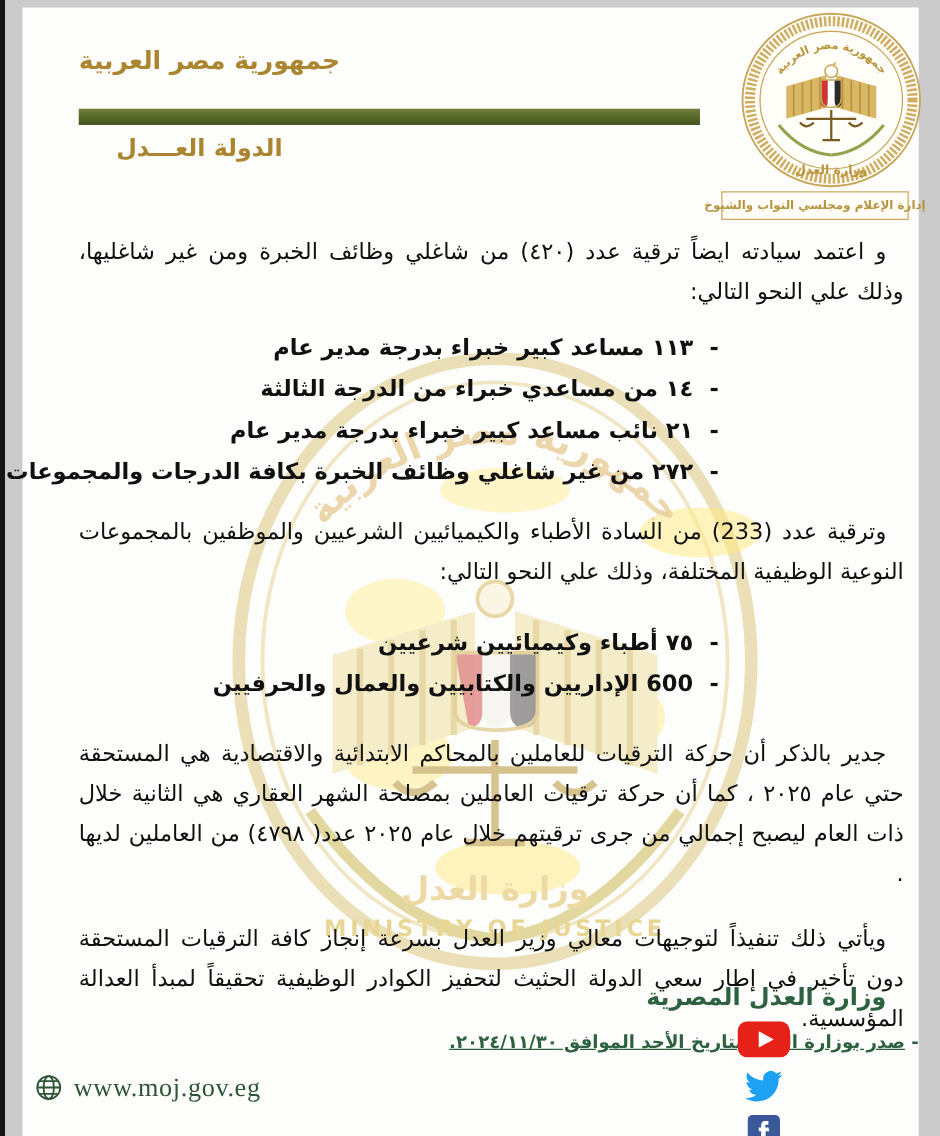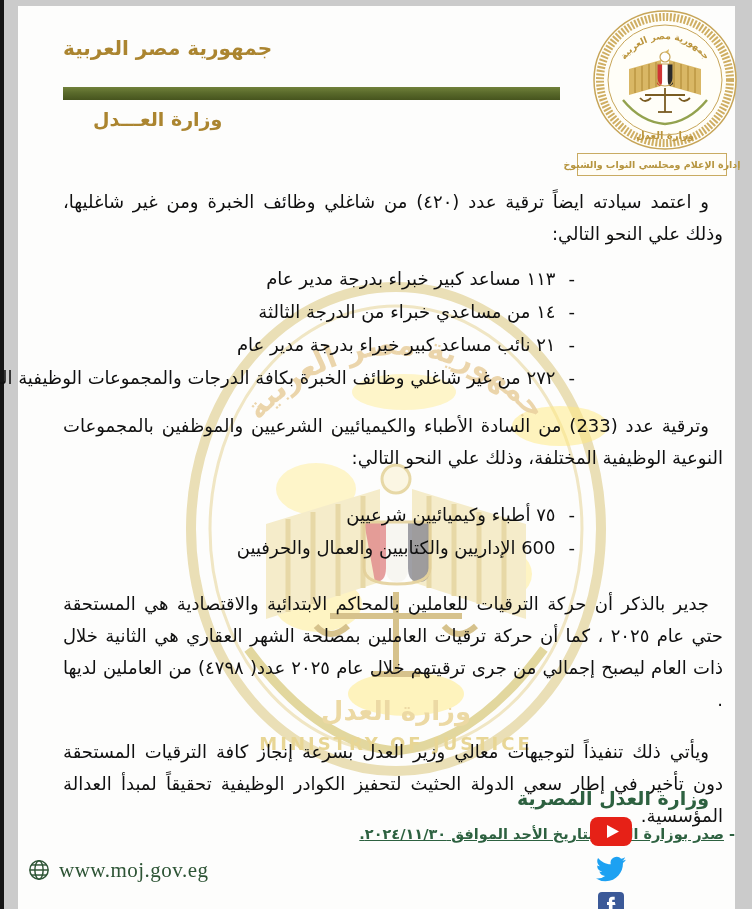--- a/index.html
+++ b/index.html
@@ -40,21 +40,21 @@
     position:relative;direction:rtl;
     padding:180px 12px 0 45px;
     color:#101010;
   }
   .para{
     margin:0 0 12px;font-size:18px;line-height:32px;font-weight:normal;
     text-align:justify;text-indent:14px;
   }
   .list{margin:2px 0 16px;padding:0 148px 0 0;}
   .list-2{margin-bottom:24px;margin-top:24px;}
-  .li{line-height:33px;font-size:18px;font-weight:normal;white-space:nowrap;}
+  .li{line-height:33px;font-size:18px;font-weight:bold;white-space:nowrap;}
   .li .dash{display:inline-block;margin-left:13px;}
   .p3{margin-bottom:20px;}
   
   .issue-line{
     position:absolute;right:0;top:820px;direction:rtl;
     color:#2d6140;font-size:14.5px;font-weight:bold;white-space:nowrap;
   }
   .issue-line .issue-text{text-decoration:underline;margin-right:5px;}
   .footer-row{
     position:absolute;left:10px;top:845px;width:681px;height:38px;
@@ -124,21 +124,21 @@
     </g>
 
     <path d="M80,375 Q150,470 228,477" fill="none" stroke="#e2d79e" stroke-width="9"></path>
     <path d="M376,375 Q306,470 228,477" fill="none" stroke="#e2d79e" stroke-width="9"></path>
     <text x="228" y="446" text-anchor="middle" font-size="26" font-weight="bold" fill="#ecd9a4">وزارة العدل</text>
     <text x="228" y="462" text-anchor="middle" font-size="18" font-weight="bold" fill="#e8d695" letter-spacing="3" transform="translate(0,0)" dy="0" style="dominant-baseline:hanging" transform-origin="228 466">MINISTRY OF JUSTICE</text>
   </svg>
 
   <div class="republic-title">جمهورية مصر العربية</div>
   <div class="green-bar"></div>
-  <div class="ministry-title">وزارة العـــدل</div>
+  <div class="ministry-title">الدولة العـــدل</div>
 
   <svg class="emblem" viewBox="0 0 152 146">
     <ellipse cx="76" cy="72" rx="71" ry="69" fill="#fffef8" stroke="#c7a558" stroke-width="1.5"></ellipse>
     <ellipse cx="76" cy="72" rx="65" ry="63" fill="none" stroke="#cfae63" stroke-width="8" stroke-dasharray="2,1.6"></ellipse>
     <ellipse cx="76" cy="72" rx="57" ry="55" fill="none" stroke="#c7a558" stroke-width="1"></ellipse>
     <path id="sealArc" d="M30,64 A48,46 0 0 1 122,64" fill="none"></path>
     <text font-size="9" font-weight="bold" fill="#bb953d">
       <textPath href="#sealArc" startOffset="50%" text-anchor="middle">جمهورية مصر العربية</textPath>
     </text>
 

